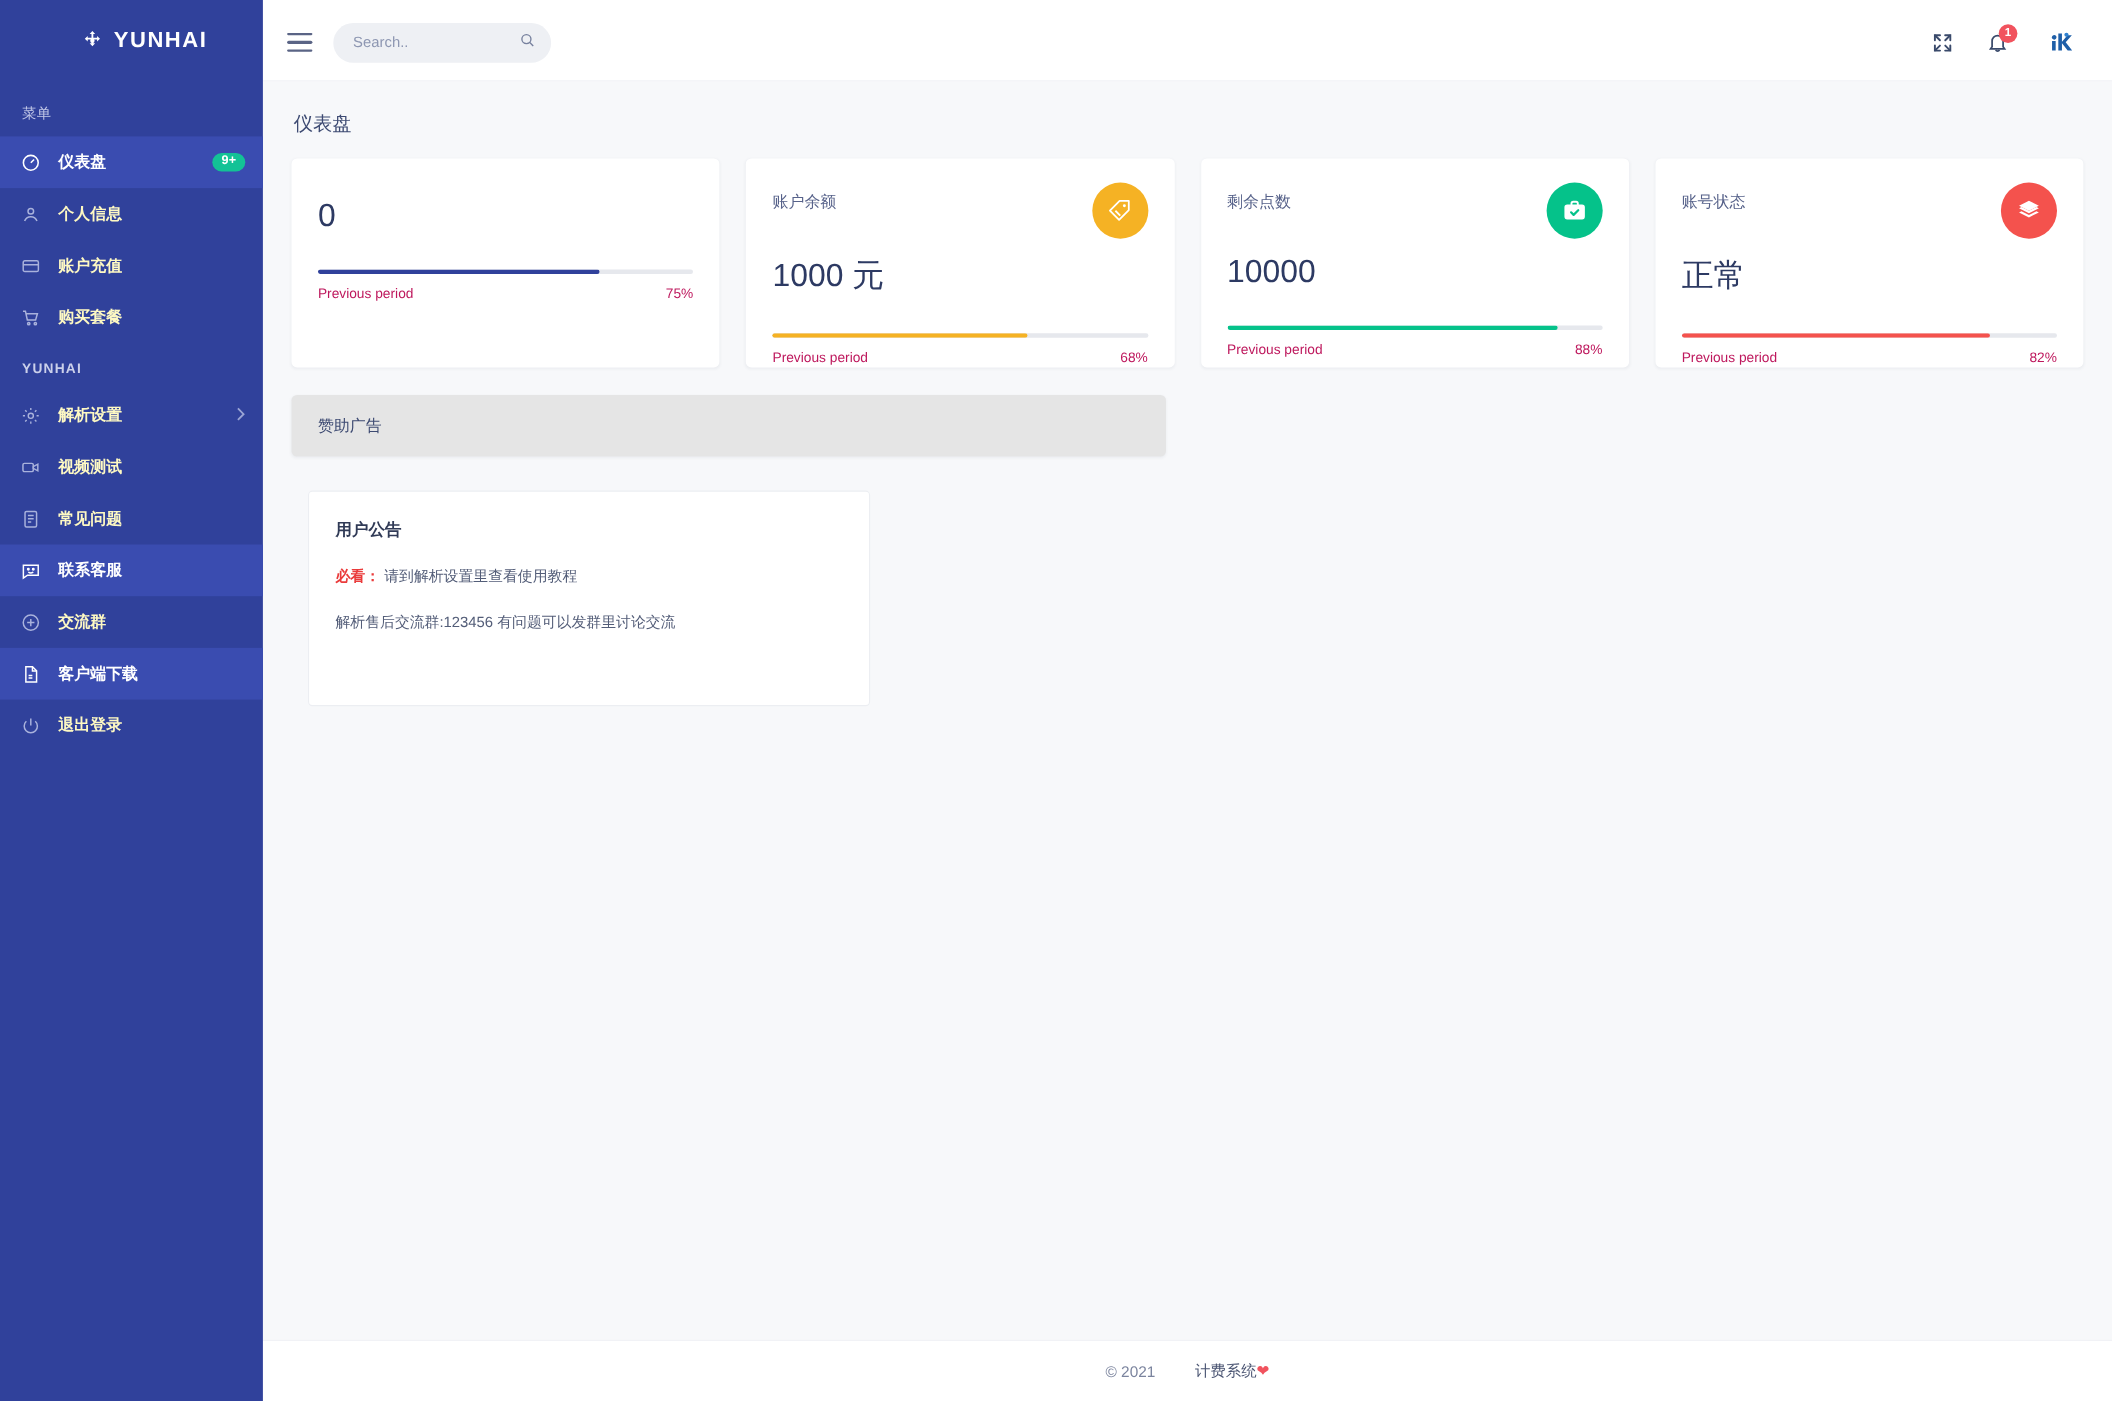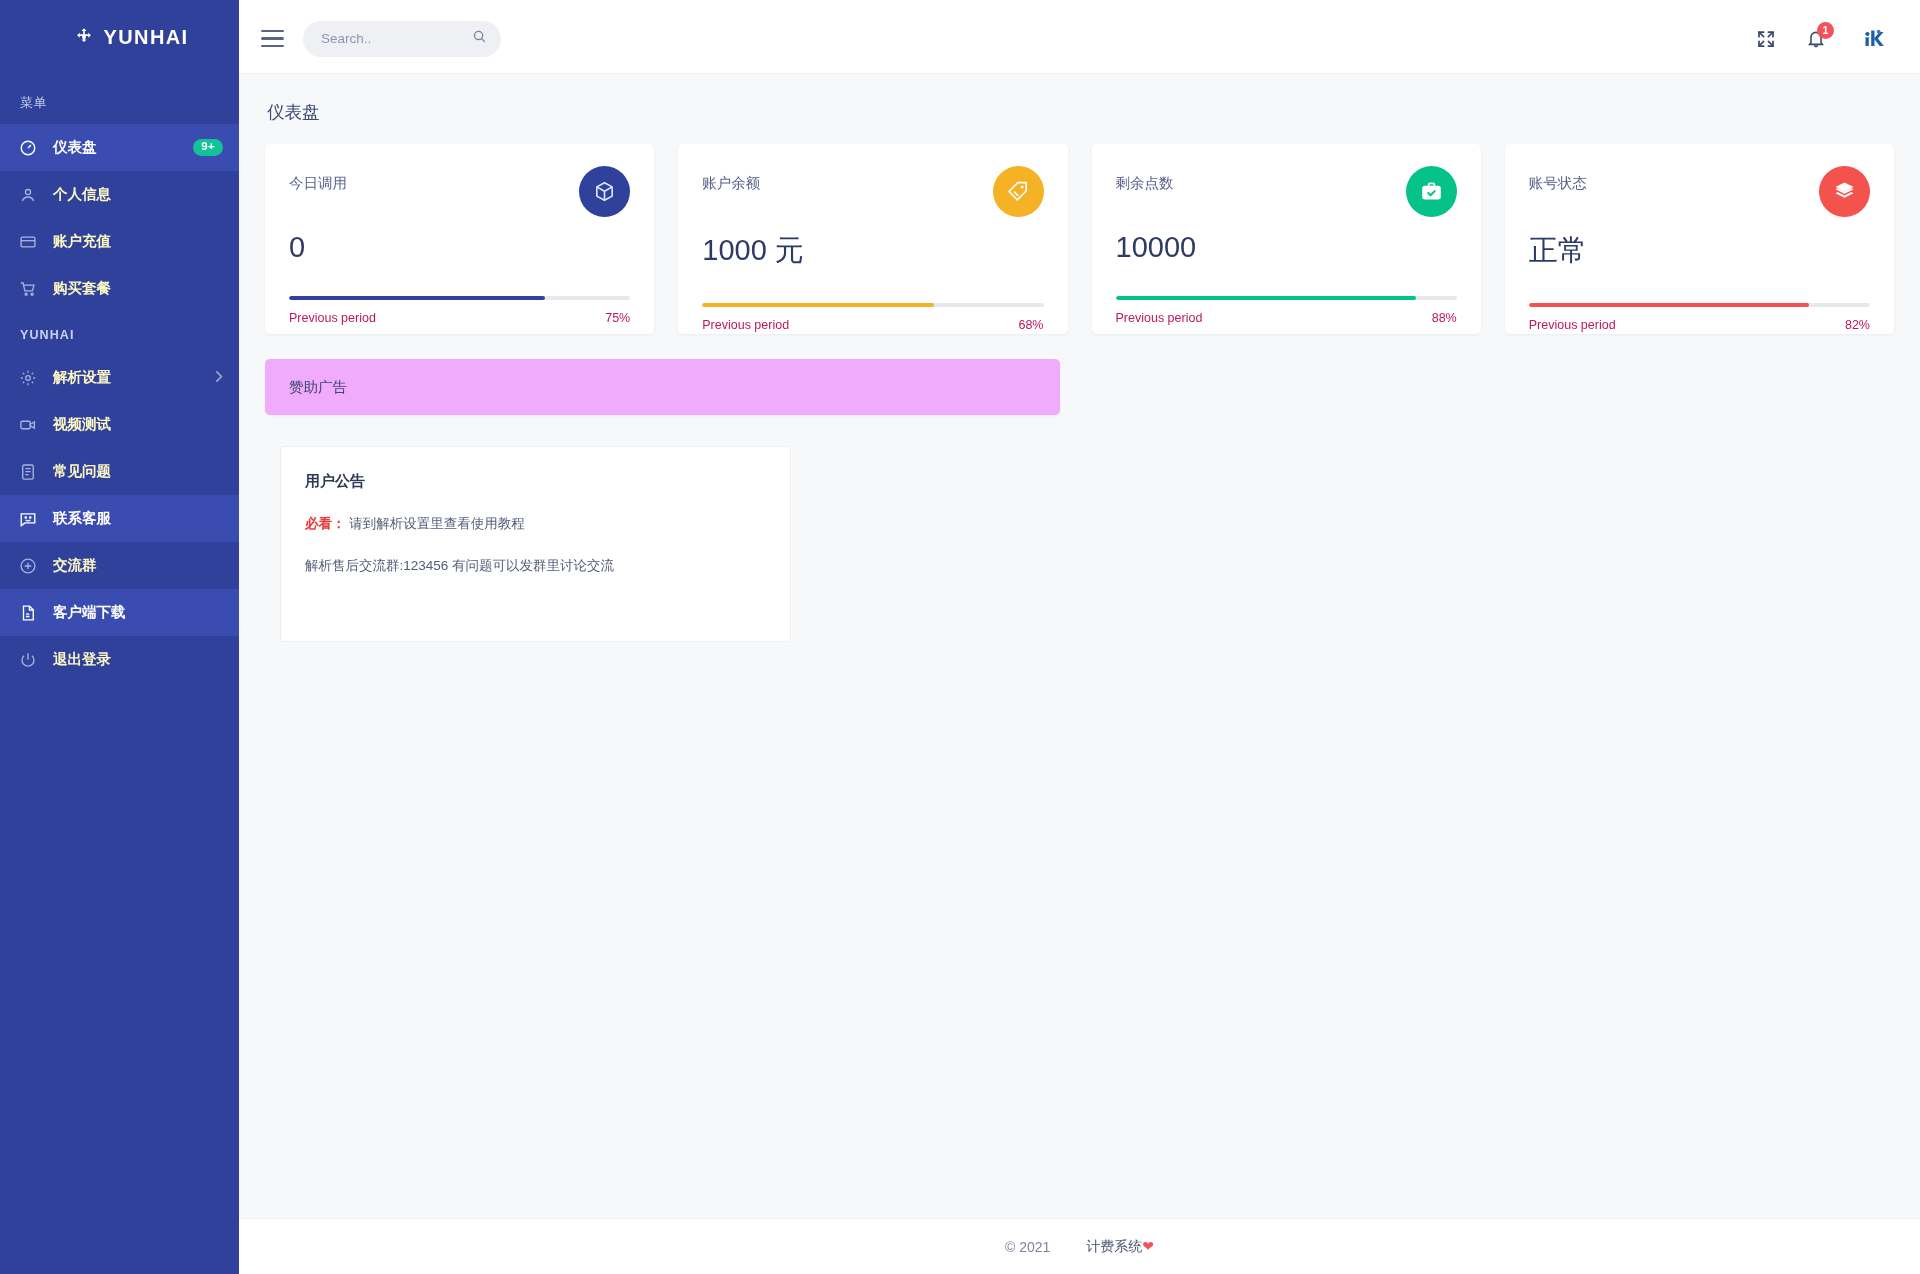--- a/index.html
+++ b/index.html
@@ -137,21 +137,21 @@
     height: 4px; border-radius: 3px; background: #e6e8ed;
     margin-top: 32px; overflow: hidden;
   }
   .progress-fill { height: 100%; border-radius: 3px; }
   .stat-foot {
     display: flex; justify-content: space-between; align-items: center;
     margin-top: 11px; font-size: 12.5px; color: #be185d;
   }
 
   .ad-card {
-    background: #f0abfc; border-radius: 5px; margin-top: 25px;
+    background: #e5e5e5; border-radius: 5px; margin-top: 25px;
     box-shadow: 0 1px 3px rgba(40,50,90,.06);
     width: 795px; height: 56px;
     display: flex; align-items: center;
     padding: 0 24px;
     text-align: center;
   }
   .ad-title { font-size: 14.5px; color: #3d4a72; }
 
   .notice-card {
     background: #fff; border-radius: 4px;
@@ -367,29 +367,20 @@
         </span>
       </div>
     </header>
 
     <section class="content">
       <div class="page-title">仪表盘</div>
 
       <div class="cards-row">
 
         <div class="stat-card">
-          <div class="stat-head">
-            <div class="stat-label">今日调用</div>
-            <div class="stat-icon" style="background:#30419b">
-              <svg width="23" height="23" viewBox="0 0 24 24" fill="none" stroke="#dfe5ff" stroke-width="1.7" stroke-linejoin="round">
-                <path d="M12 2.8l8 4.4v9.6l-8 4.4-8-4.4V7.2z"></path>
-                  <path d="M4 7.2l8 4.5 8-4.5M12 11.7V21"></path>
-              </svg>
-            </div>
-          </div>
           <div class="stat-value">0</div>
           <div class="progress-track">
             <div class="progress-fill" id="pf0" style="background: rgb(48, 65, 155); width: 75%;"></div>
           </div>
           <div class="stat-foot">
             <span>Previous period</span>
             <span>75%</span>
           </div>
         </div>
 

